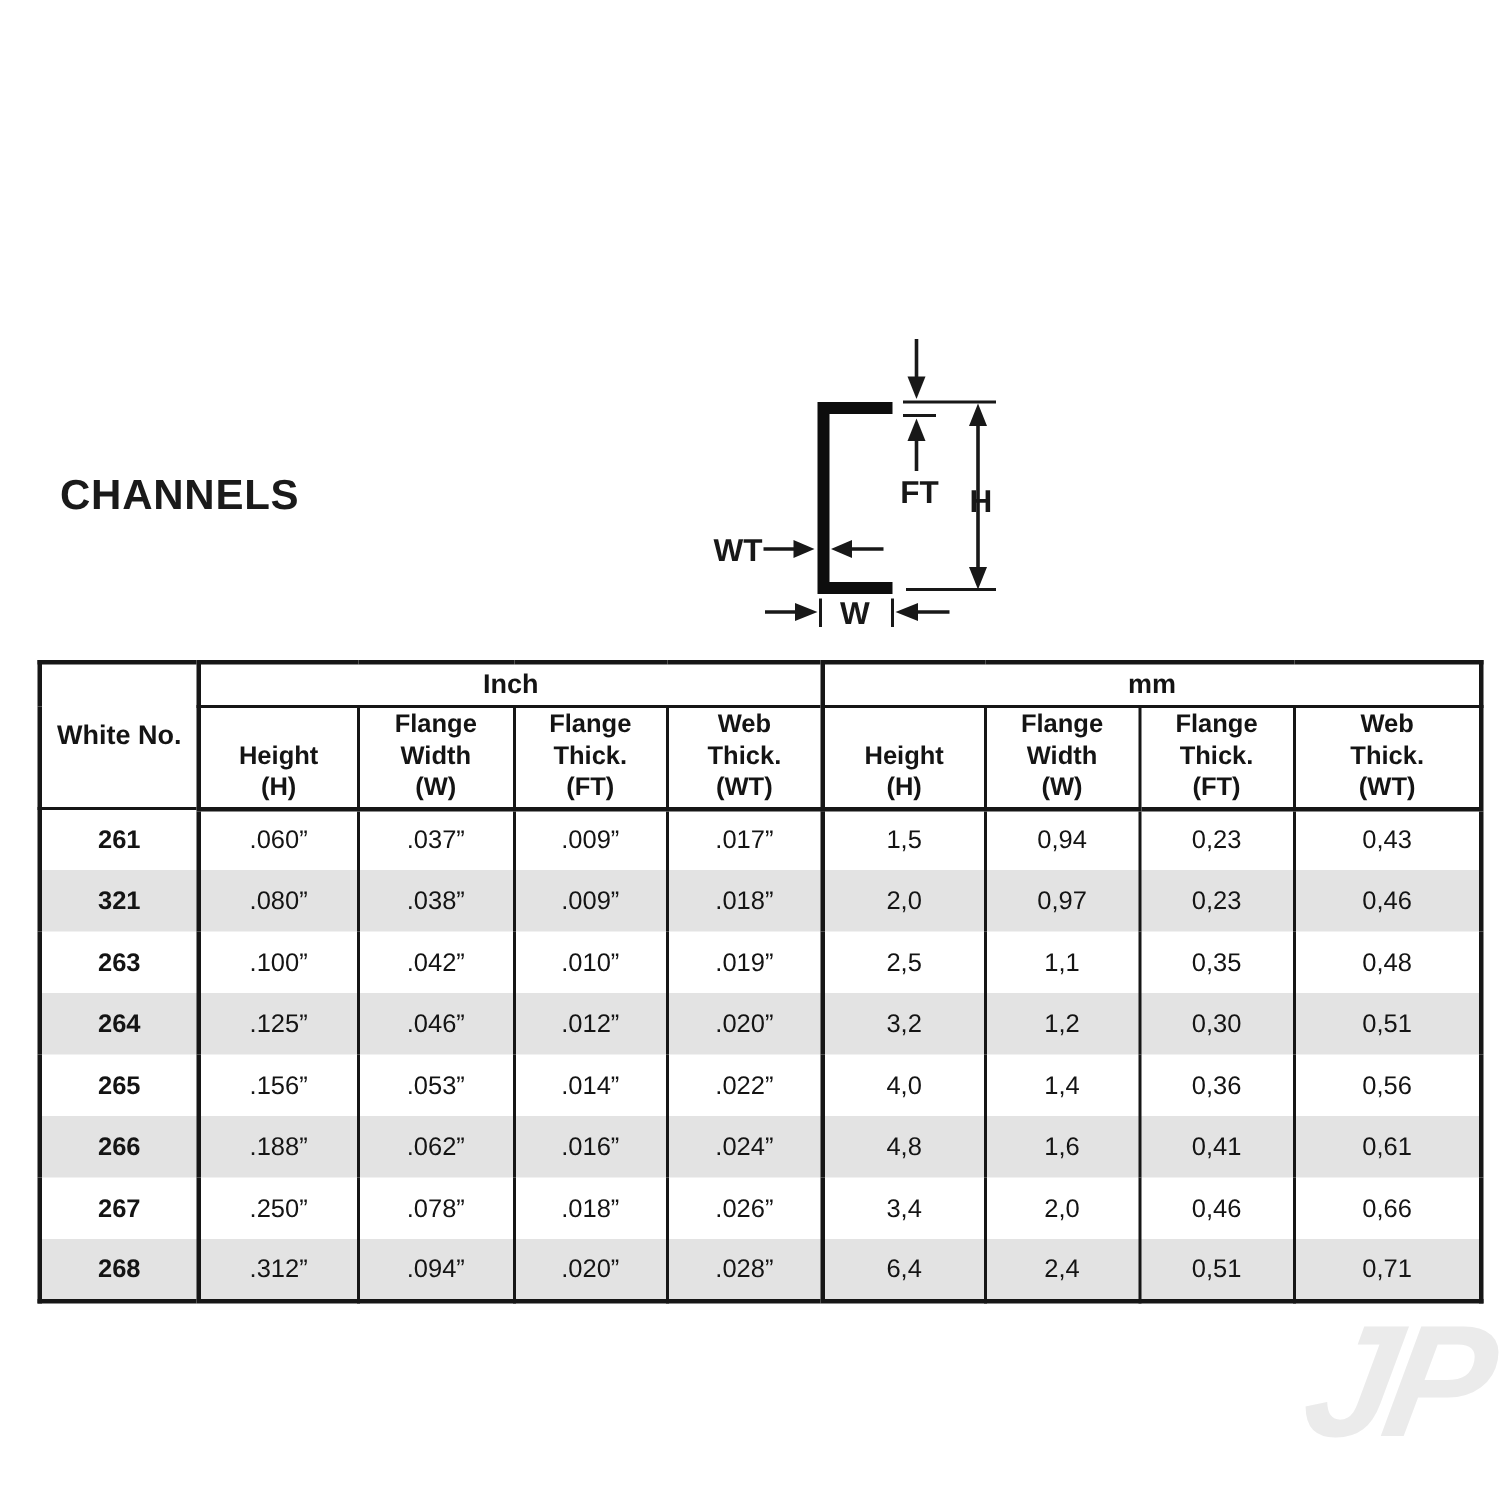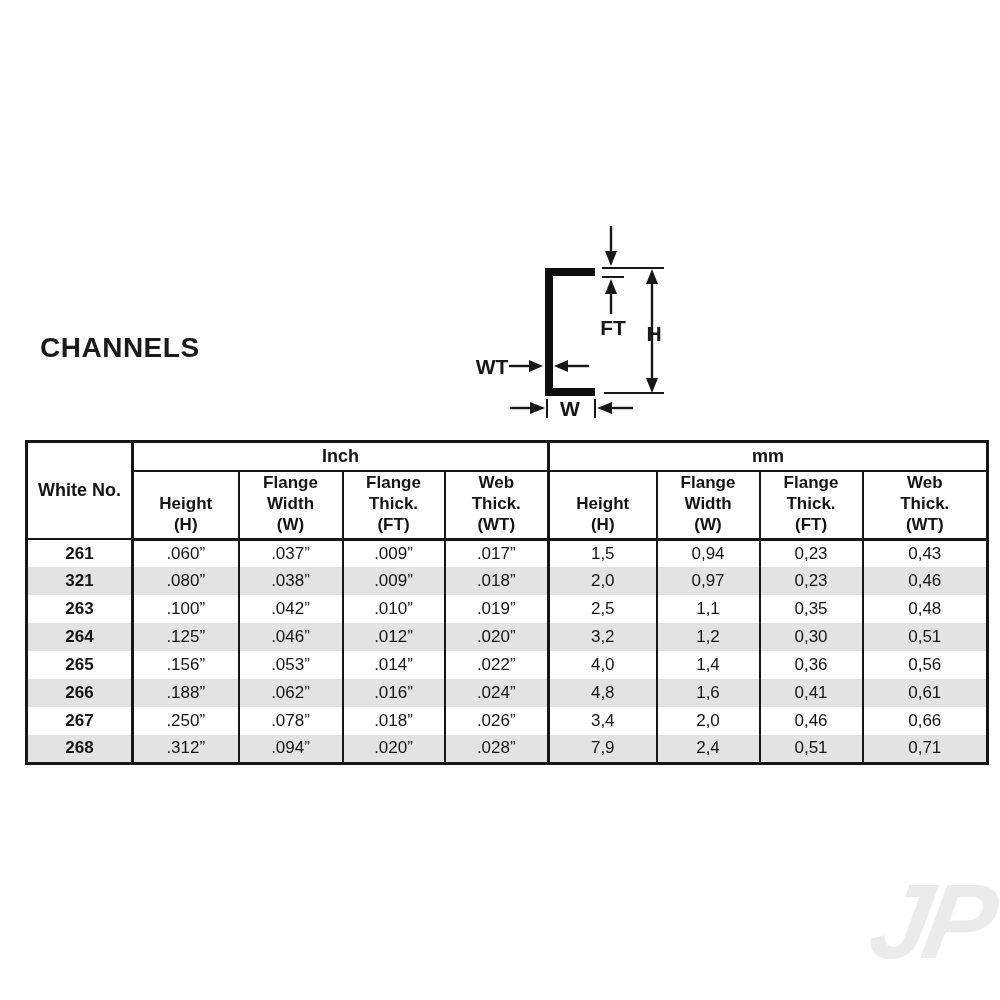--- a/index.html
+++ b/index.html
@@ -13,21 +13,21 @@
   body{
     width:1000px;height:1000px;
     background:#ffffff;
     font-family:"Liberation Sans", sans-serif;
     color:var(--text);
     position:relative;
     overflow:hidden;
   }
 
   
-  .title-block{position:absolute;left:40px;top:333px;}
+  .title-block{position:absolute;left:40px;top:315px;}
   .page-title{
     font-size:28px;font-weight:bold;letter-spacing:0.5px;
     color:#1a1a1a;line-height:1.1;margin:0;
   }
   .page-subtitle{
     font-size:19px;color:#1f1f1f;margin-top:8px;letter-spacing:0.2px;
   }
 
   
   .diagram{position:absolute;left:450px;top:210px;width:240px;height:220px;}
@@ -67,21 +67,21 @@
     line-height:21px;
     padding-bottom:3px;
     margin-left:19px;
   }
   .spec-table th.part-no-head{
     border-bottom:3px solid var(--ink);
     vertical-align:middle;
     font-size:18px;
   }
   .heavy-right{border-right-width:3px !important;}
-  .spec-table tbody tr{height:28px;}
+  .spec-table tbody tr{height:41px;}
   .spec-table tbody td{
     border-top:none;border-bottom:none;
     vertical-align:middle;
   }
   .spec-table tbody tr:nth-child(even) td{background:var(--stripe);}
   .spec-table tbody td.part-cell{font-weight:bold;}
 
   
   .watermark{
     position:absolute;left:872px;top:868px;
@@ -256,21 +256,21 @@
         <td>2,0</td>
         <td>0,46</td>
         <td>0,66</td>
       </tr>
       <tr>
         <td class="part-cell heavy-right">268</td>
         <td>.312”</td>
         <td>.094”</td>
         <td>.020”</td>
         <td class="heavy-right">.028”</td>
-        <td>7,9</td>
+        <td>6,4</td>
         <td>2,4</td>
         <td>0,51</td>
         <td>0,71</td>
       </tr>
     </tbody>
 </table>
 
 <div class="watermark">JP</div>
 
 </body></html>

